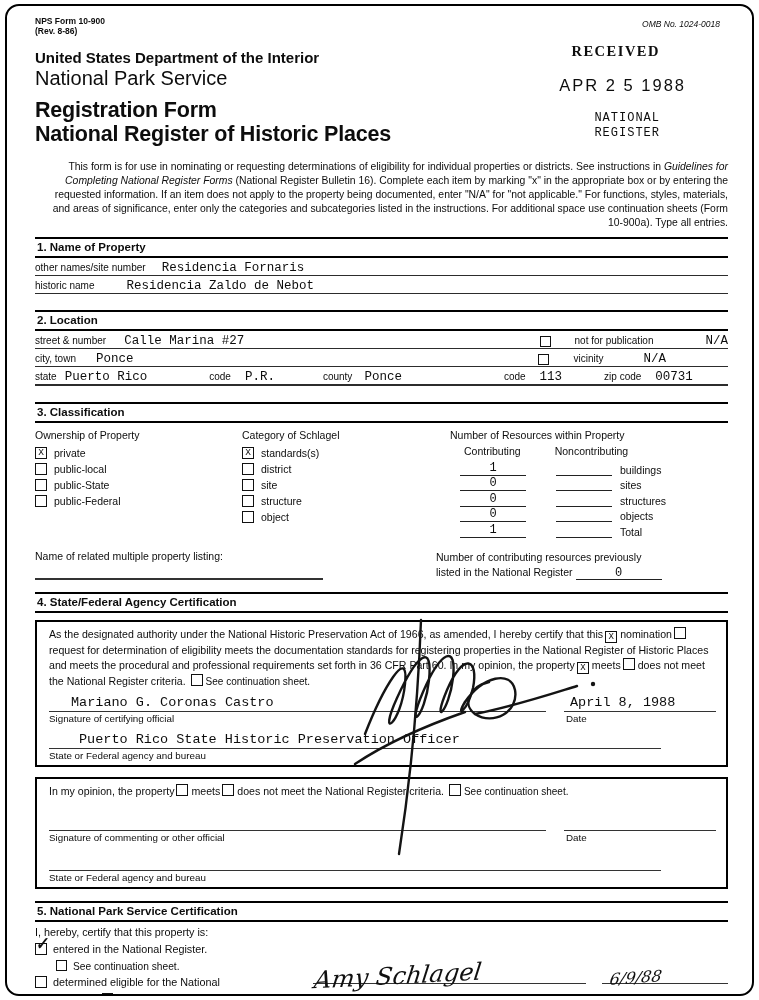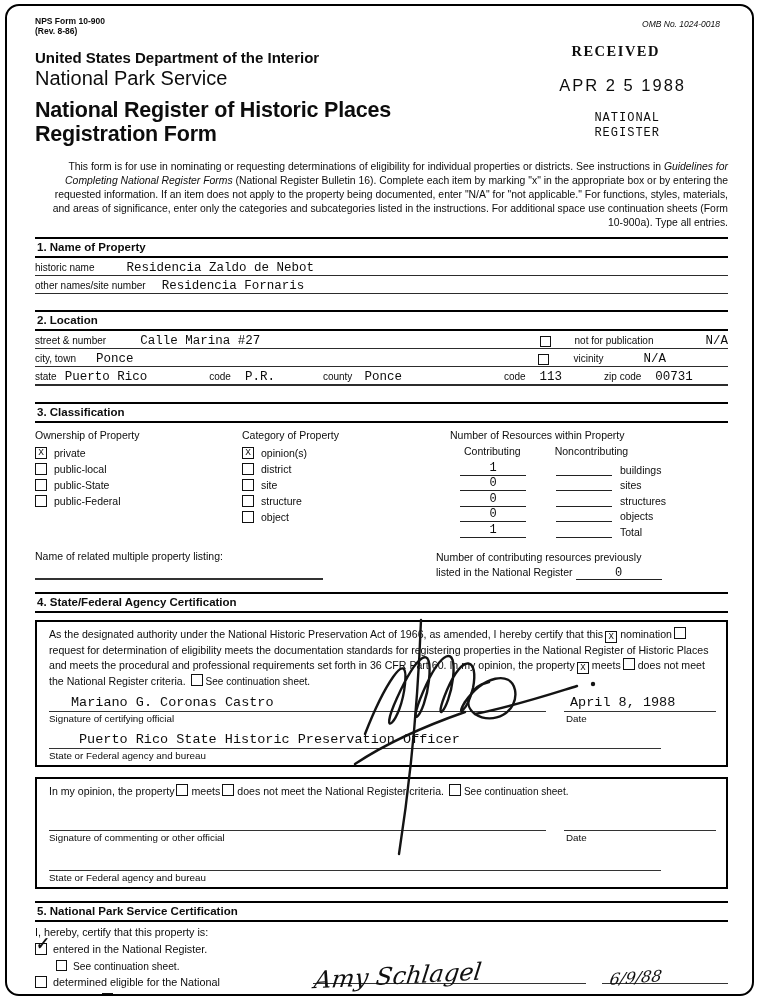--- a/index.html
+++ b/index.html
@@ -97,44 +97,44 @@
     <div class="omb">OMB No. 1024-0018</div>
     <div class="stamp-received">RECEIVED</div>
     <div class="stamp-date">APR 2 5 1988</div>
     <div class="stamp-natreg">
       <div>NATIONAL</div>
       <div>REGISTER</div>
     </div>
     <div class="dept">United States Department of the Interior</div>
     <div class="bureau">National Park Service</div>
     <div class="title">
+      <div>Registration Form</div>
       <div>National Register of Historic Places</div>
-      <div>Registration Form</div>
     </div>
   </div>
 
   <p class="instructions"><span>This form is for use in nominating or requesting determinations of eligibility for individual properties or districts. See instructions in </span><span class="italic">Guidelines for Completing National Register Forms</span><span> (National Register Bulletin 16). Complete each item by marking "x" in the appropriate box or by entering the requested information. If an item does not apply to the property being documented, enter "N/A" for "not applicable." For functions, styles, materials, and areas of significance, enter only the categories and subcategories listed in the instructions. For additional space use continuation sheets (Form 10-900a). Type all entries.</span></p>
 
   <div class="sec" style="margin-top:7px;">
     <div class="sec-h">1. Name of Property</div>
     <div class="frow">
+      <span class="flabel">other names/site number</span>
+      <span class="fval" style="margin-left:16px;">Residencia Fornaris</span>
+    </div>
+    <div class="frow">
       <span class="flabel">historic name</span>
       <span class="fval" style="margin-left:32px;">Residencia Zaldo de Nebot</span>
-    </div>
-    <div class="frow">
-      <span class="flabel">other names/site number</span>
-      <span class="fval" style="margin-left:16px;">Residencia Fornaris</span>
     </div>
   </div>
 
   <div class="sec" style="margin-top:16px;">
     <div class="sec-h">2. Location</div>
     <div class="frow">
       <span class="flabel">street &amp; number</span>
-      <span class="fval" style="margin-left:34px;">Calle Marina #27</span>
+      <span class="fval" style="margin-left:18px;">Calle Marina #27</span>
       <span class="rflag">
         <span class="cb"></span>
         <span class="flabel">not for publication</span>
         <span class="fval" style="margin-left:28px;">N/A</span>
       </span>
     </div>
     <div class="frow">
       <span class="flabel">city, town</span>
       <span class="fval" style="margin-left:20px;">Ponce</span>
       <span class="rflag" style="margin-right:62px;">
@@ -173,24 +173,24 @@
         <div class="opt">
           <span class="cb"></span>
           <span>public-State</span>
         </div>
         <div class="opt">
           <span class="cb"></span>
           <span>public-Federal</span>
         </div>
       </div>
       <div class="s3col2">
-        <h4>Category of Property</h4>
+        <h4>Category of Schlagel</h4>
         <div class="opt">
           <span class="cb">X</span>
-          <span>opinion(s)</span>
+          <span>standards(s)</span>
         </div>
         <div class="opt">
           <span class="cb"></span>
           <span>district</span>
         </div>
         <div class="opt">
           <span class="cb"></span>
           <span>site</span>
         </div>
         <div class="opt">

